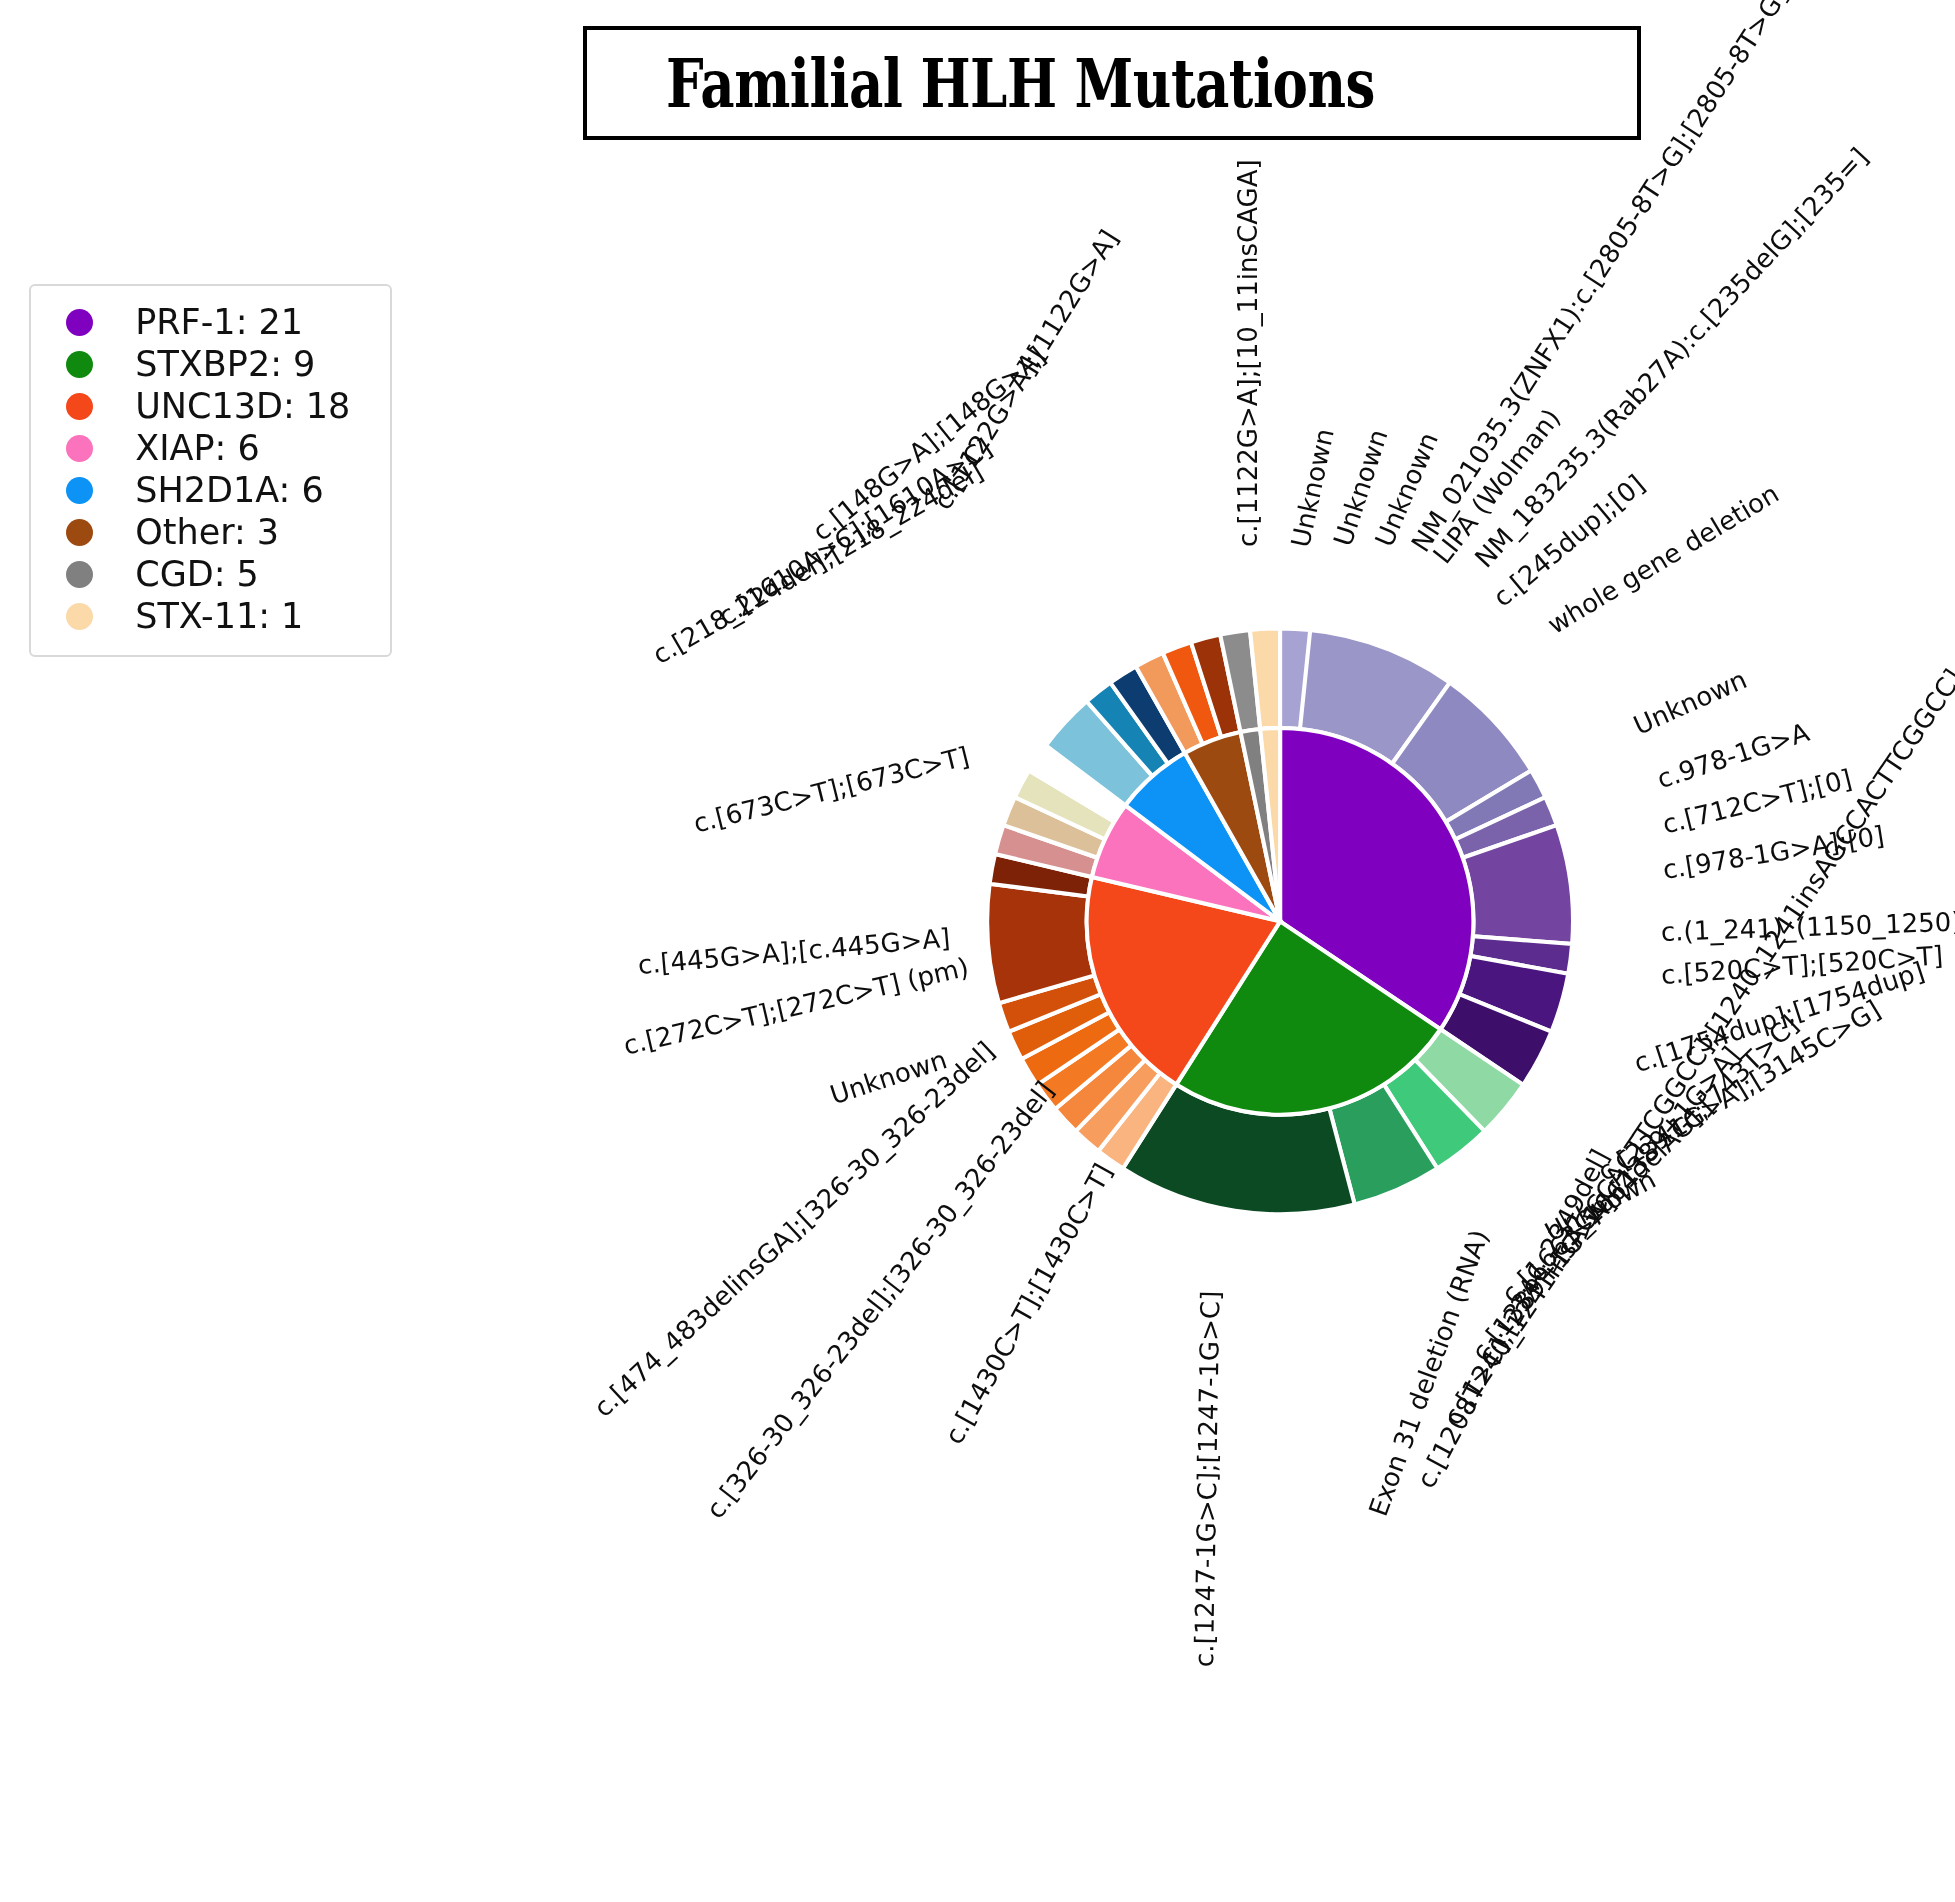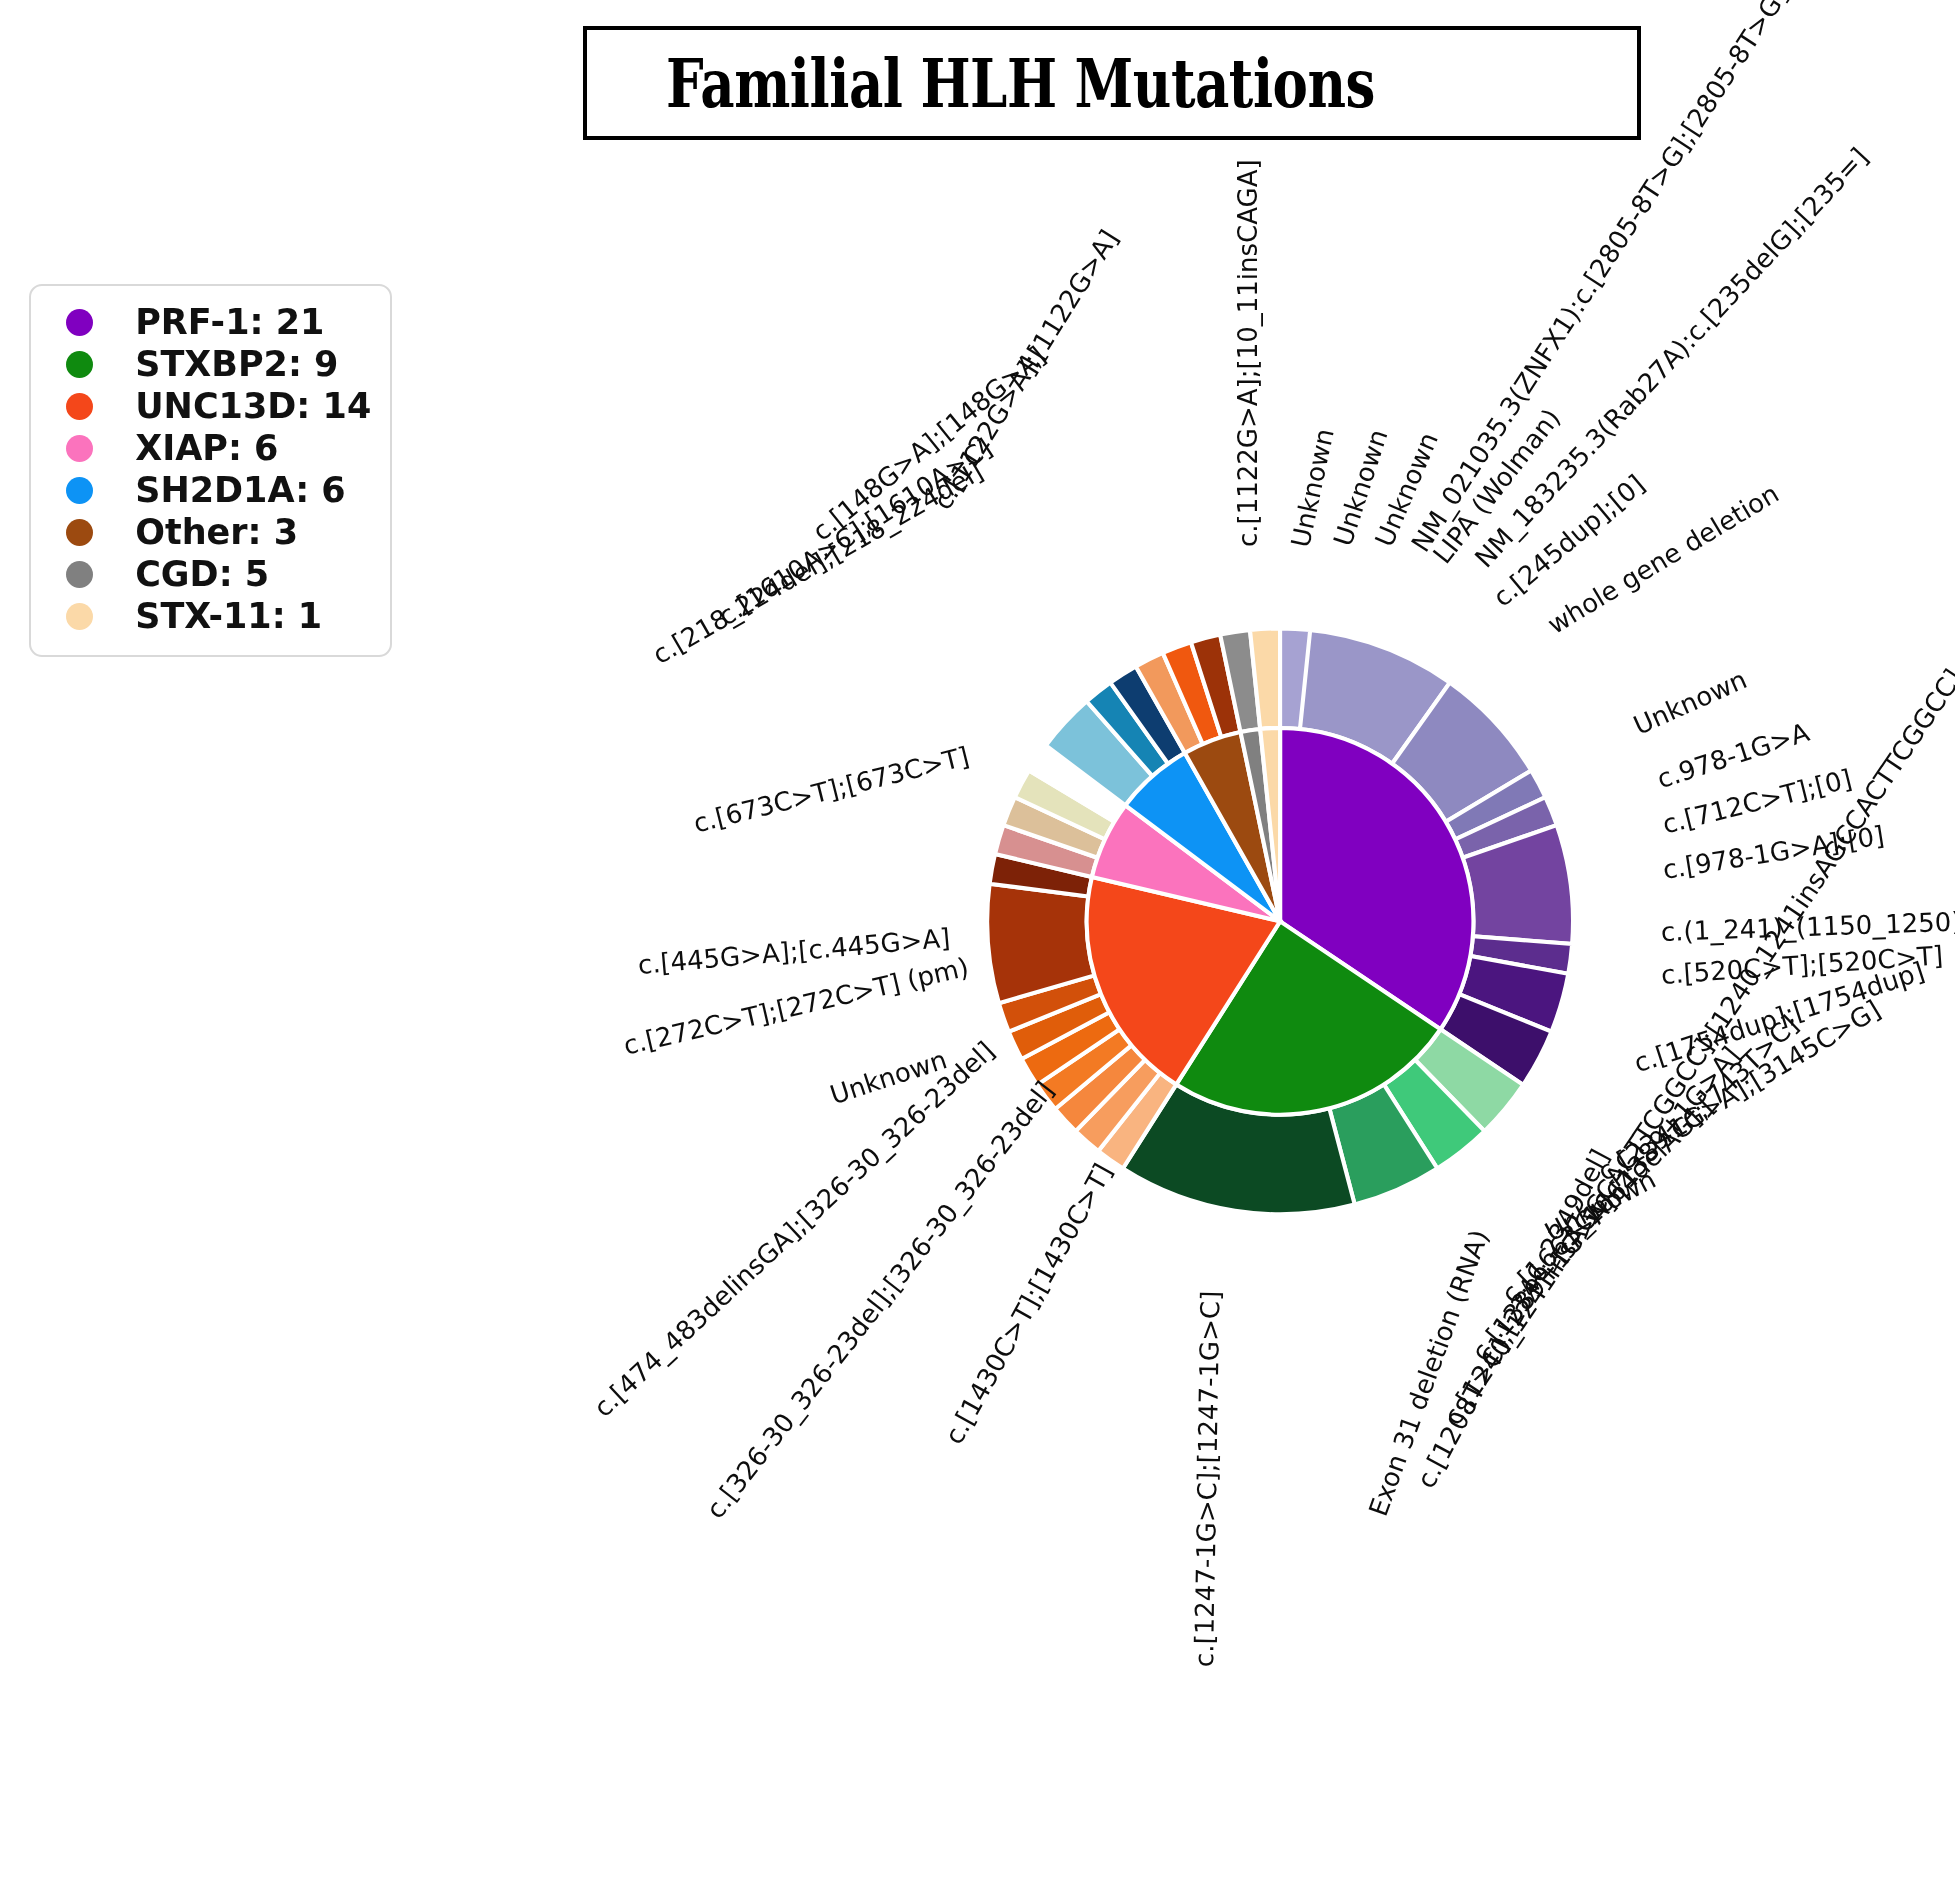--- a/index.html
+++ b/index.html
@@ -10,22 +10,22 @@
   #title-box{position:absolute;left:583px;top:26px;width:1058px;height:114px;
              border:4.1px solid #000;background:#fff;box-sizing:border-box;
              display:flex;align-items:center;padding-left:44px;}
   #title-text{font-family:"DejaVu Serif","Liberation Serif",serif;
               font-weight:bold;font-size:68px;color:#000;
               margin-left:35px;letter-spacing:-0.6px;
               transform:scaleX(0.78);transform-origin:left center;white-space:nowrap;}
 
   
   #legend{position:absolute;left:29px;top:284px;width:363px;
-          background:#fff;border:2.3px solid #d9d9d9;border-radius:13px;
-          padding:15.2px 17.6px 17.6px 17.6px;box-sizing:border-box;font-weight:bold;}
+          background:#fff;border:2.3px solid #d9d9d9;border-radius:6px;
+          padding:15.2px 17.6px 17.6px 17.6px;box-sizing:border-box;}
   .legend-row{display:flex;align-items:center;height:42px;}
   .legend-swatch{width:27px;height:27px;border-radius:50%;flex:0 0 27px;margin-left:17.6px;}
   .legend-label{font-size:35px;color:#111;margin-left:42px;white-space:nowrap;}
 
   
   #chart-wrap{position:absolute;left:0;top:0;width:1955px;height:1903px;}
   #sunburst{position:absolute;left:0;top:0;}
   .wedge{stroke:#ffffff;stroke-width:7;}
   .leader-label{position:absolute;font-size:26px;color:#0d0d0d;white-space:nowrap;
                 transform-origin:0% 50%;}
@@ -41,21 +41,21 @@
     <div class="legend-row">
       <div class="legend-swatch" style="background: rgb(128, 0, 192);"></div>
       <div class="legend-label">PRF-1: 21</div>
     </div>
     <div class="legend-row">
       <div class="legend-swatch" style="background: rgb(15, 138, 15);"></div>
       <div class="legend-label">STXBP2: 9</div>
     </div>
     <div class="legend-row">
       <div class="legend-swatch" style="background: rgb(244, 71, 26);"></div>
-      <div class="legend-label">UNC13D: 14</div>
+      <div class="legend-label">UNC13D: 18</div>
     </div>
     <div class="legend-row">
       <div class="legend-swatch" style="background: rgb(251, 115, 189);"></div>
       <div class="legend-label">XIAP: 6</div>
     </div>
     <div class="legend-row">
       <div class="legend-swatch" style="background: rgb(13, 147, 245);"></div>
       <div class="legend-label">SH2D1A: 6</div>
     </div>
     <div class="legend-row">

